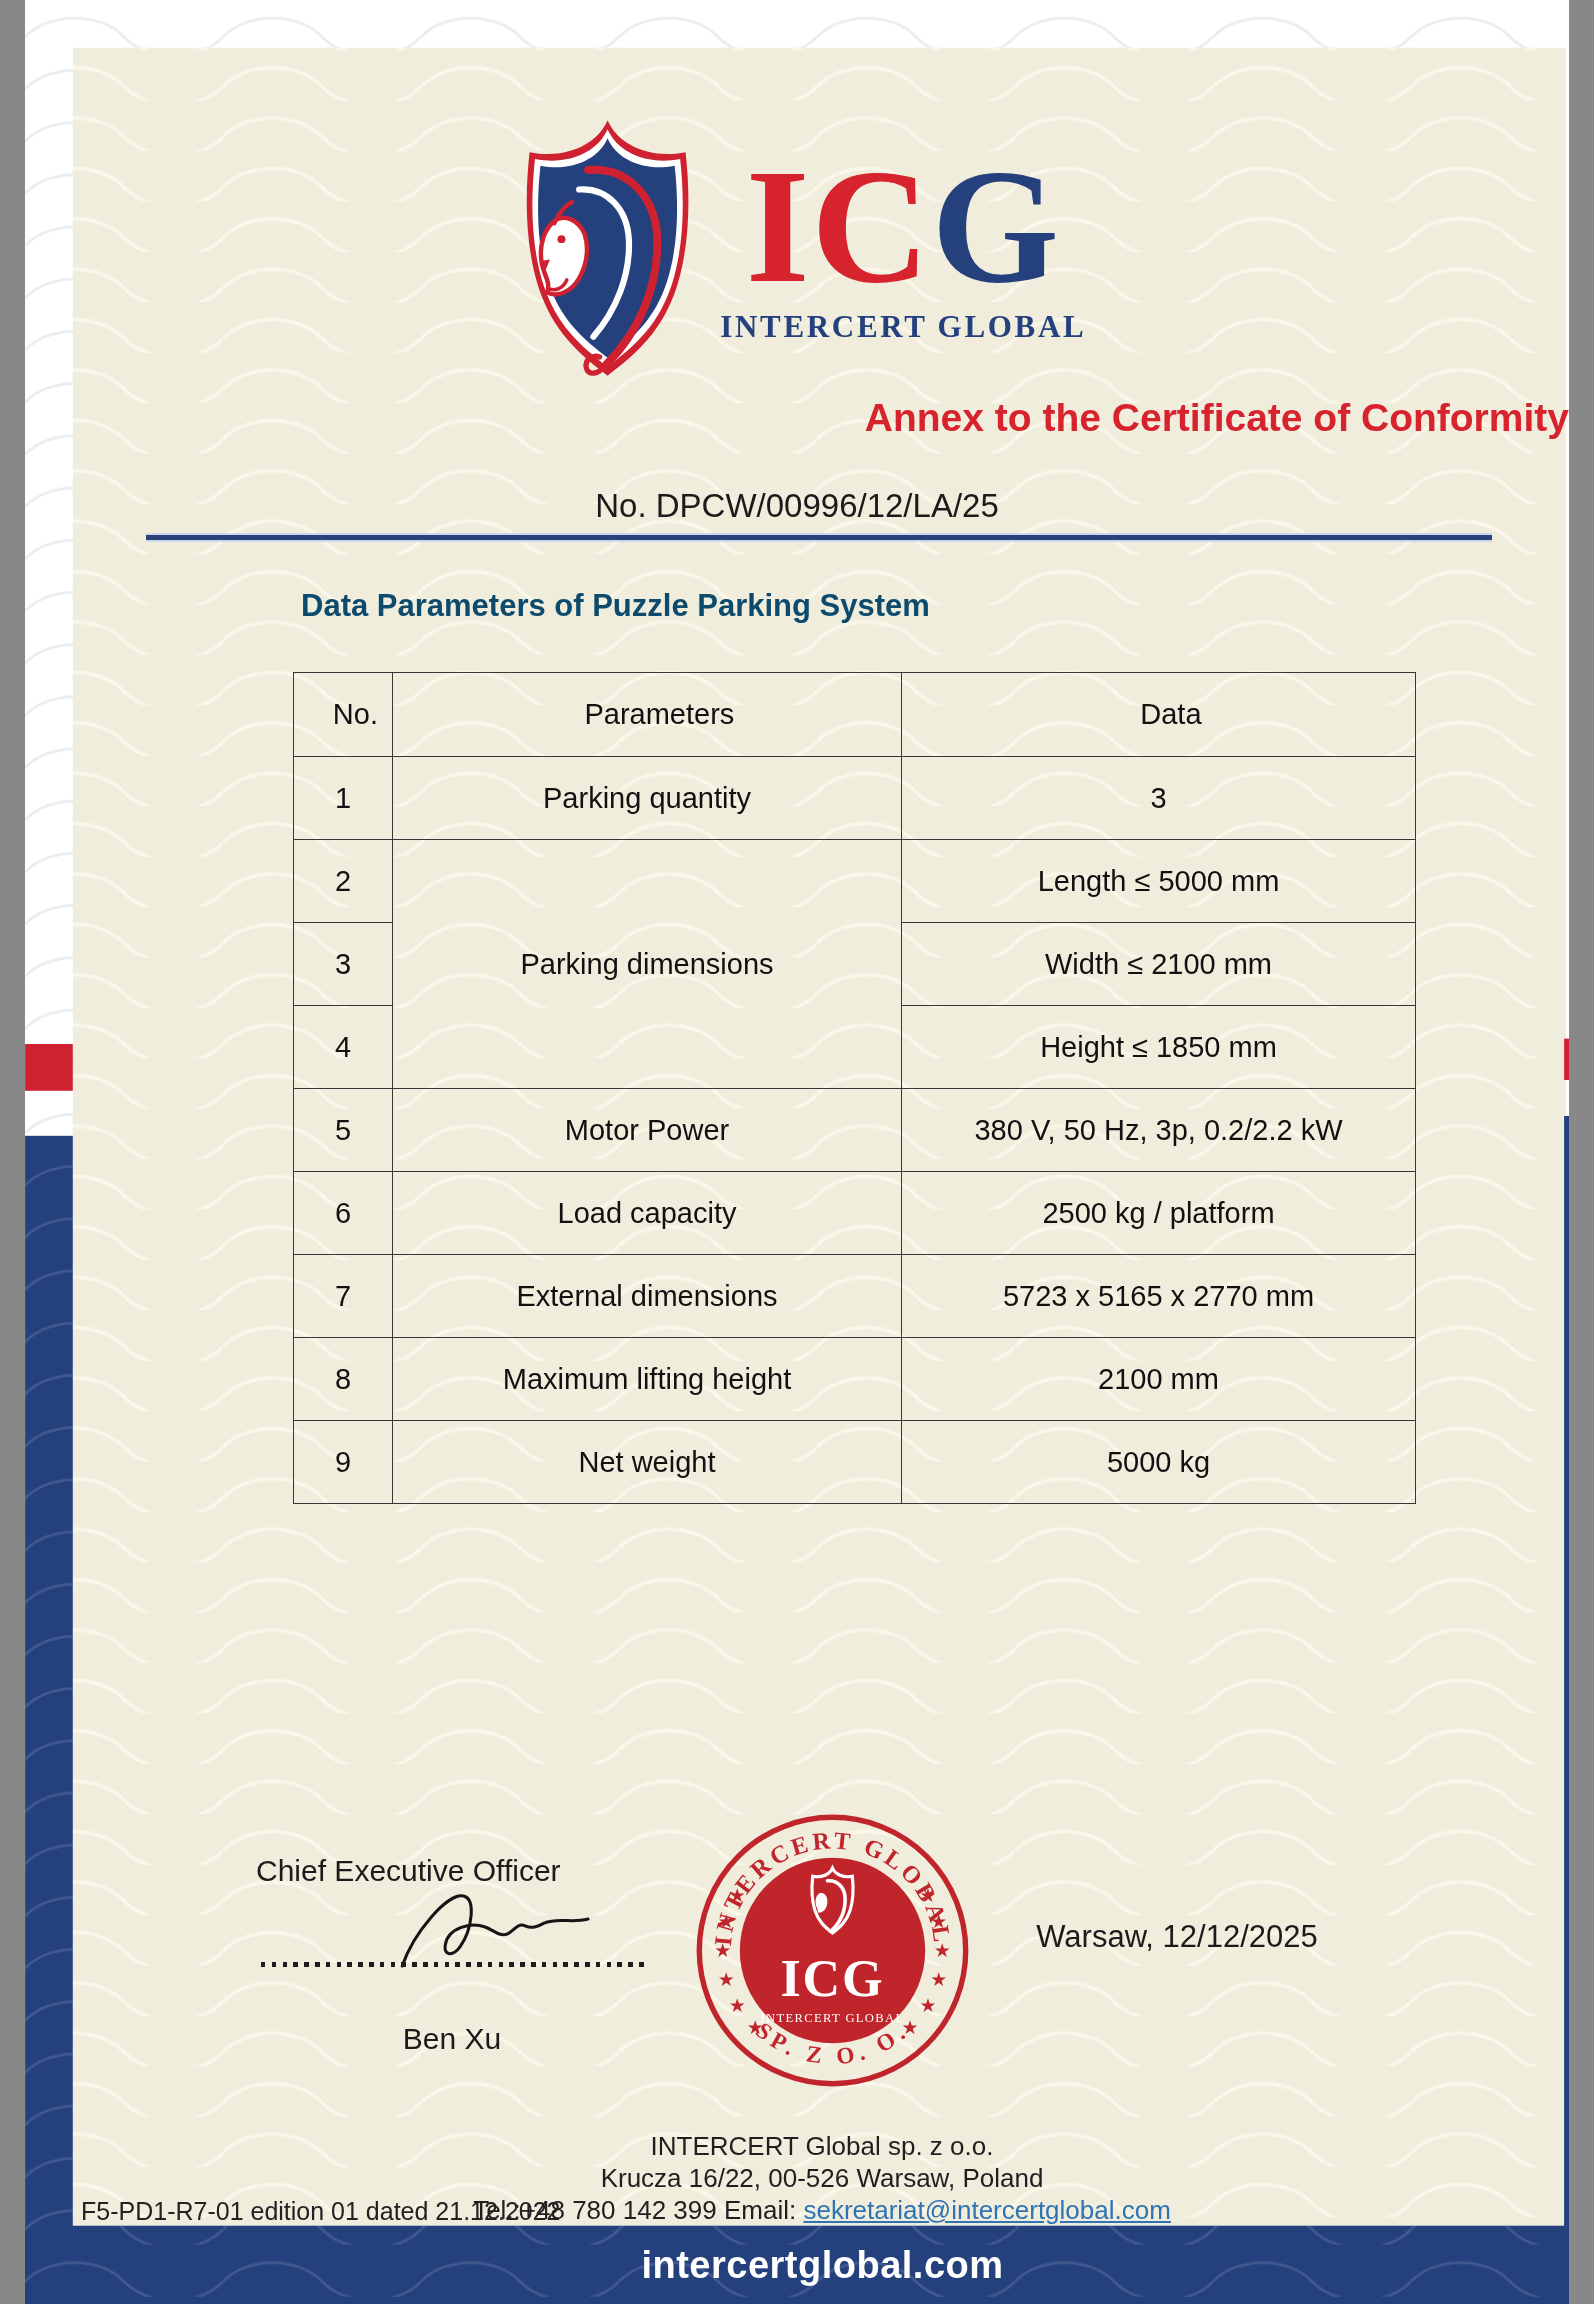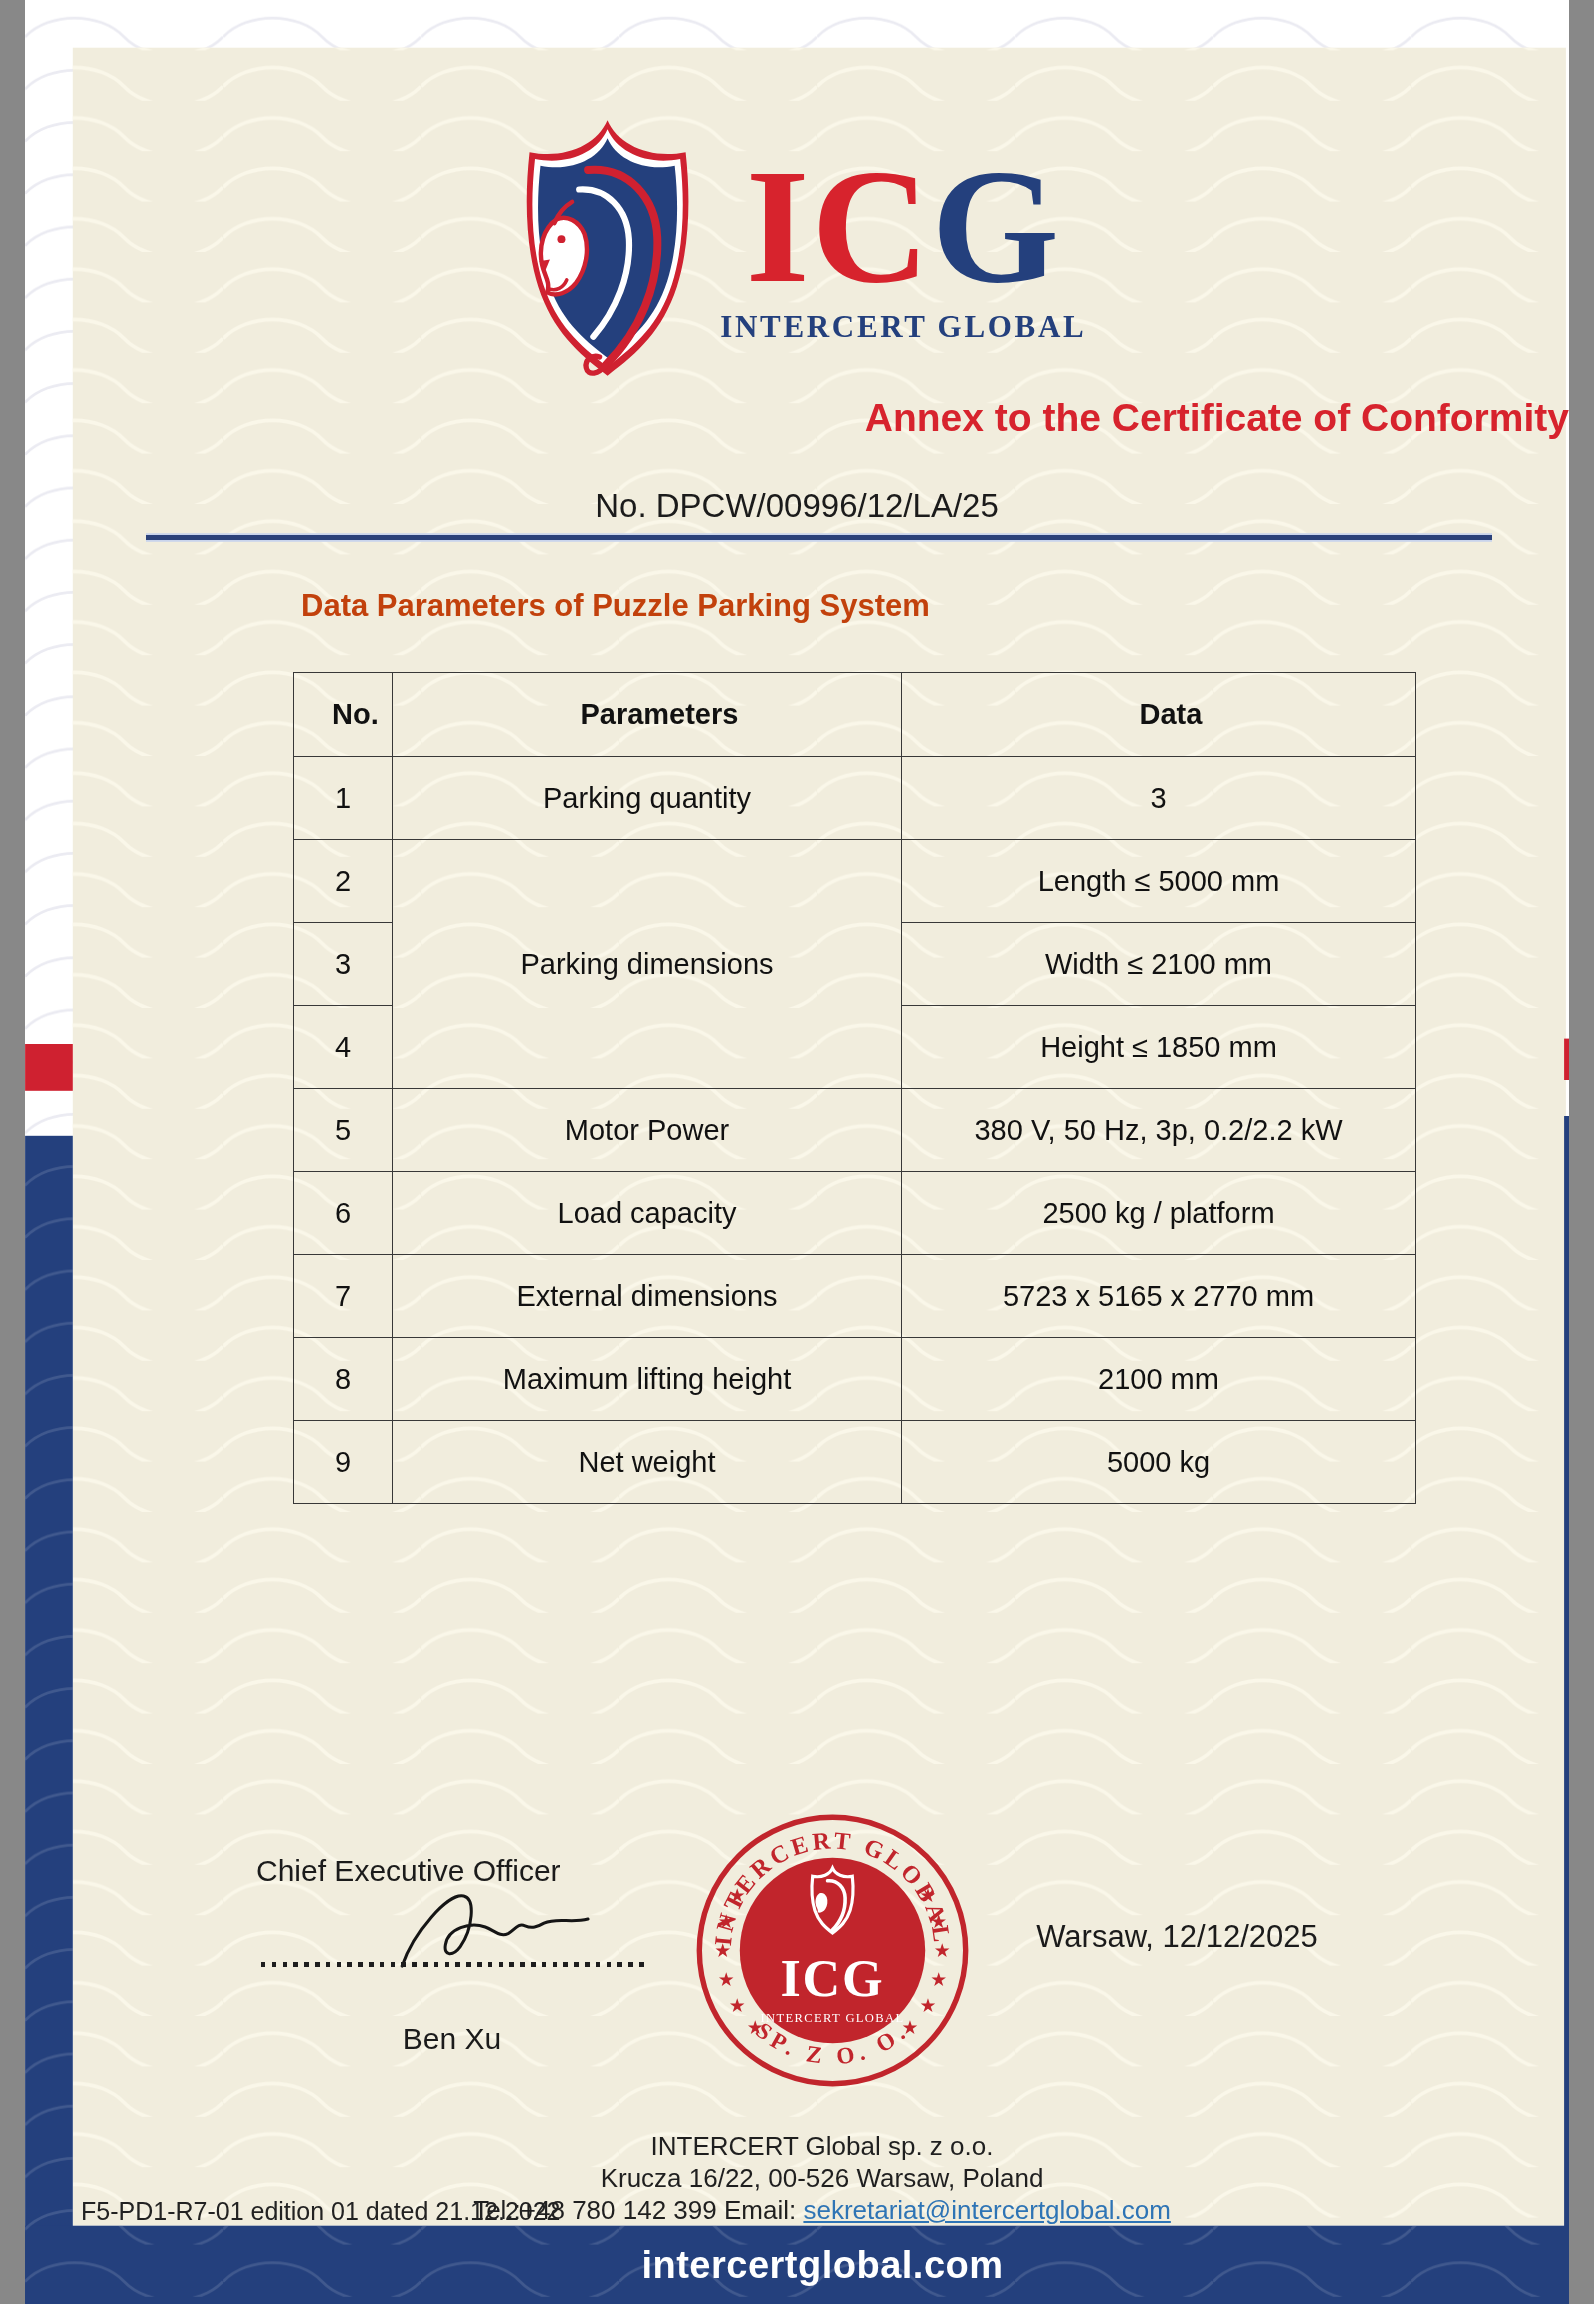--- a/index.html
+++ b/index.html
@@ -22,30 +22,30 @@
   .logo-sub { font-family:"Liberation Serif", serif; font-weight:700;
     font-size:31px; letter-spacing:2.7px; color:#24407d; margin-top:7.2px; }
 
   
   .title { left:0; top:396px; width:100%; text-align:right;
     font-size:39px; font-weight:600; color:#d7232d; }
   .cert-no { left:0; top:487px; width:100%; text-align:center;
     font-size:33px; color:#1b1b1b; }
   .divider { left:121px; top:535px; width:1346px; height:4.5px;
     background:#2b4179; box-shadow:0 -1.8px 0 #c9d4ec, 0 1.8px 0 #c9d4ec; }
-  .section-heading { left:276px; top:588px; font-size:31px; font-weight:700; color:#c2410c; }
+  .section-heading { left:276px; top:588px; font-size:31px; font-weight:700; color:#0c4a6e; }
 
   
   .params-table { position:absolute; left:268px; top:672px; width:1123px;
     border-collapse:collapse; z-index:2; font-size:29px; color:#111;
     table-layout:fixed; }
   .params-table th, .params-table td {
     border:1.8px solid #383838; text-align:center; vertical-align:middle;
     padding:0 7.2px; background:transparent; }
-  .params-table th { font-weight:700; height:83px;padding-left:32px; }
+  .params-table th { font-weight:400; height:83px;padding-left:32px; }
   .params-table td { height:82px; }
   .col-no { width:99px; }
   .col-param { width:509px; }
   .col-data { width:514px; }
 
   
   .sig-role { left:231px; top:1854px; width:392px; text-align:left; font-size:30px; }
   .sig-svg { left:358px; top:1876px; }
   .dotted-line { left:236px; top:1962px; width:387px; height:4.5px;
     background:repeating-linear-gradient(to right,#1d1d1d 0 4.5px, transparent 4.5px 10.8px); }

